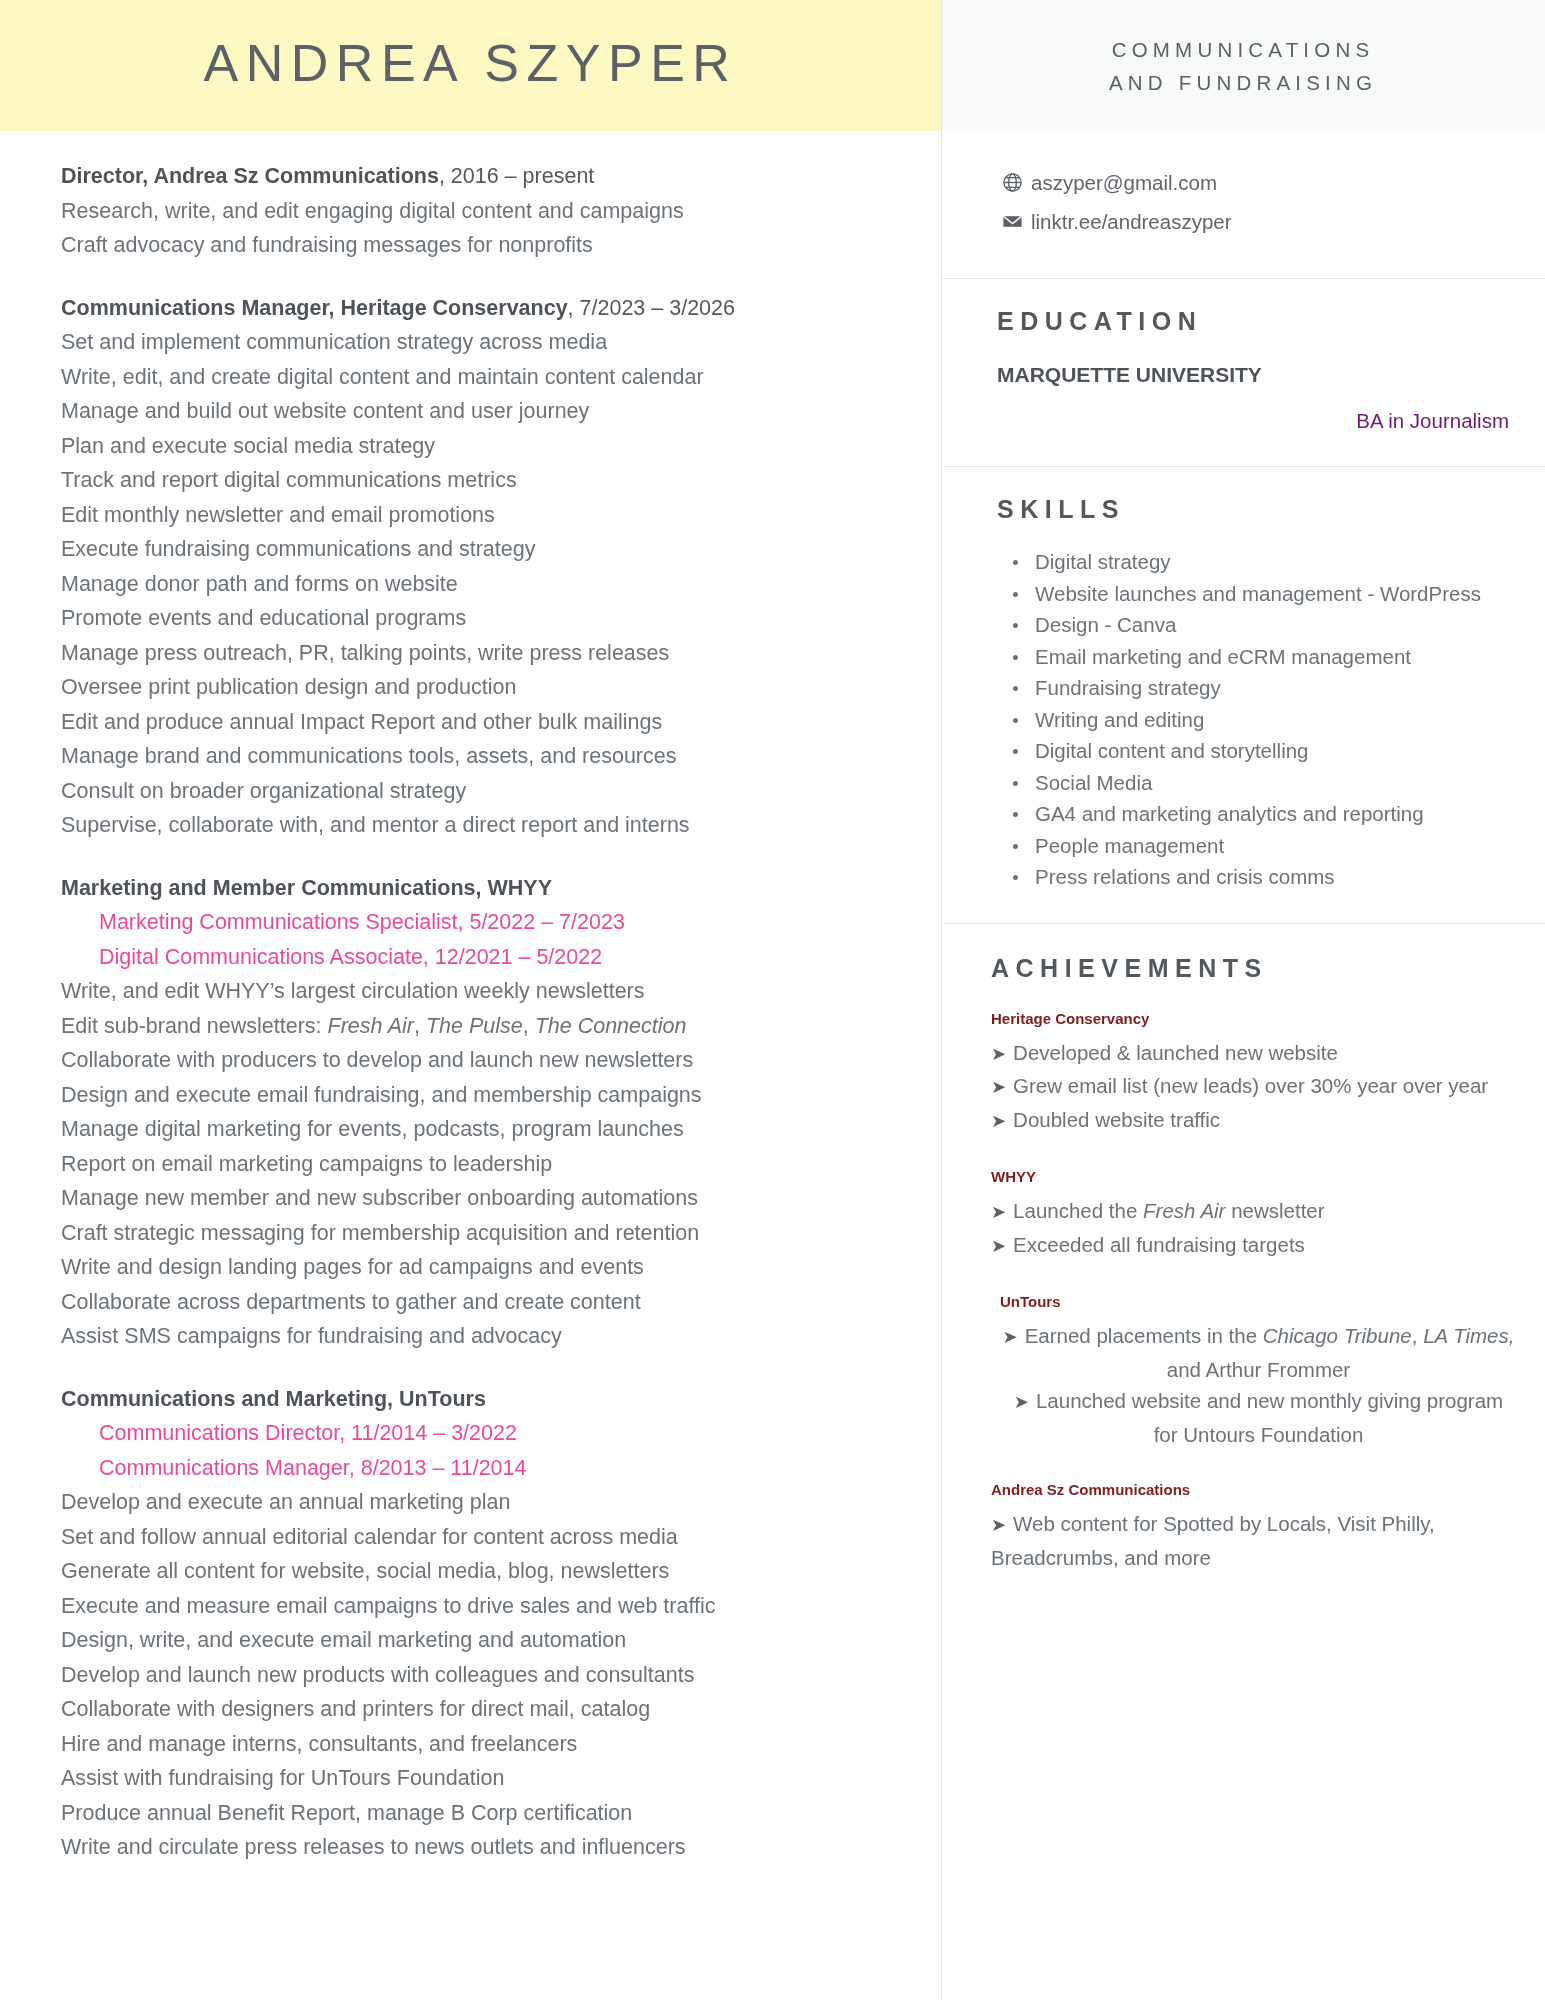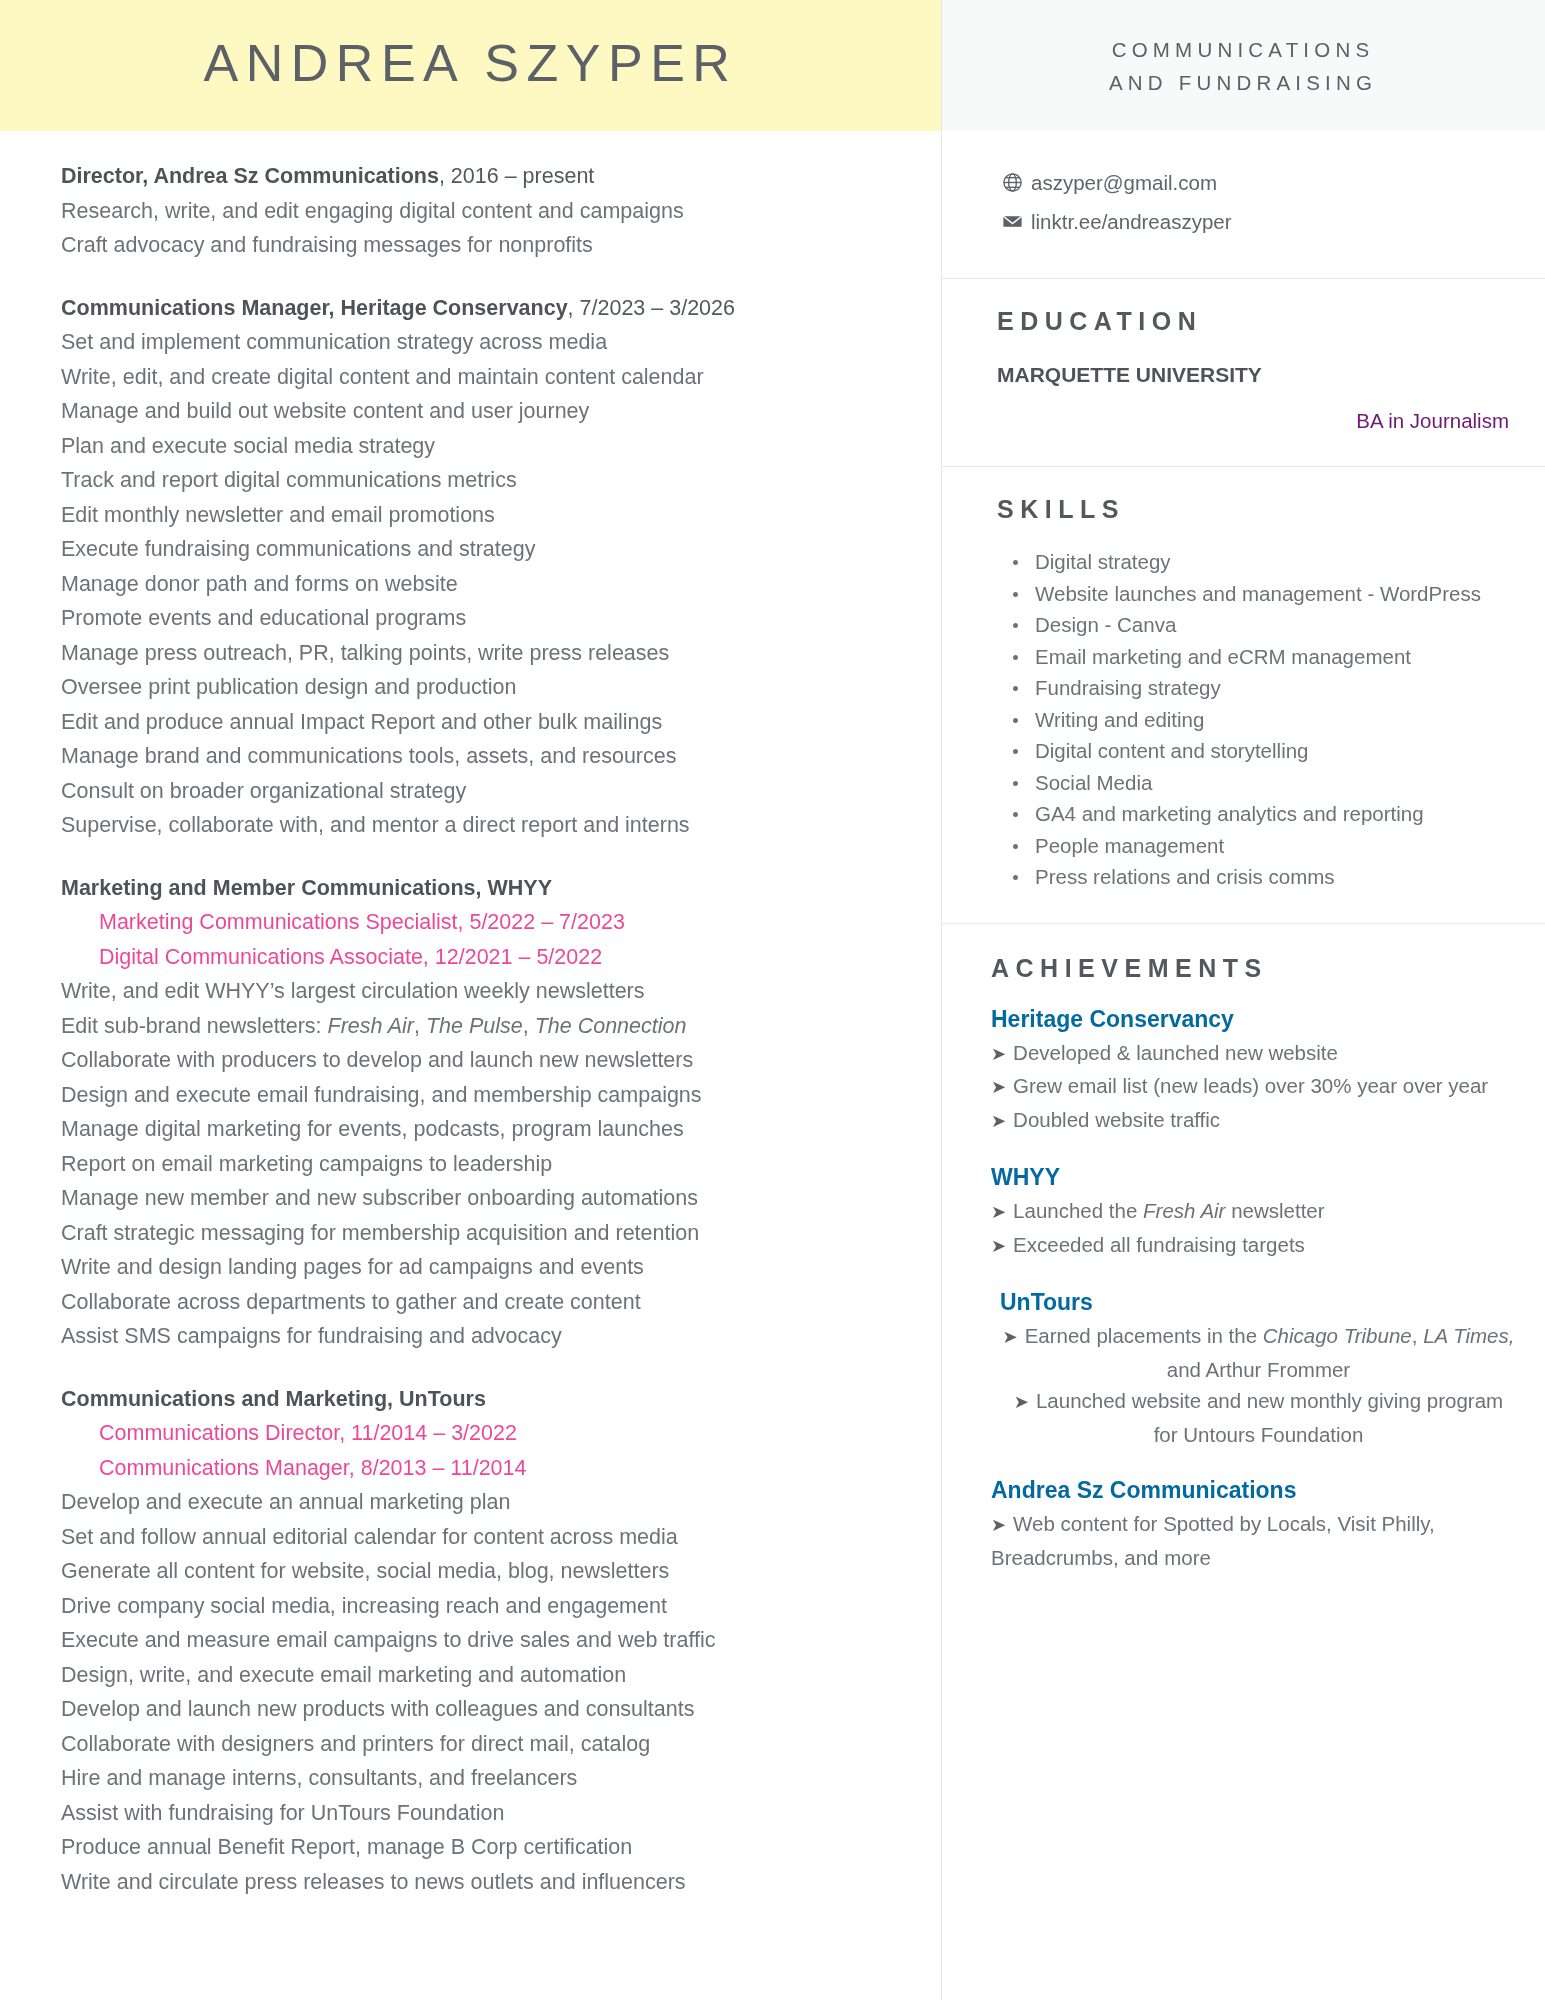--- a/index.html
+++ b/index.html
@@ -197,23 +197,23 @@
     height: 5px;
     border-radius: 50%;
     background: #6b7278;
   }
 
   .ach-wrap { padding: 30px 28px 30px 50px; }
   .ach-list { margin-top: 20px; }
   .ach-group { margin-bottom: 24px; }
   .ach-group:last-child { margin-bottom: 0; }
   .ach-group-title {
-    font-size: 23px;
+    font-size: 15px;
     font-weight: 700;
-    color: #0369a1;
+    color: #7f1d1d;
     line-height: 32px;
     margin-bottom: 2px;
   }
   .ach-group-title.indent { padding-left: 9px; }
   .ach-item {
     font-size: 20.5px;
     line-height: 31.5px;
     color: #6b7278;
   }
   .ach-item .arw {
@@ -276,21 +276,20 @@
             <div class="job-line">Collaborate across departments to gather and create content</div>
             <div class="job-line">Assist SMS campaigns for fundraising and advocacy</div>
           </div>
           <div class="job-block">
             <div class="job-title"><strong>Communications and Marketing, UnTours</strong></div>
             <div class="job-sub">Communications Director, 11/2014 – 3/2022</div>
             <div class="job-sub">Communications Manager, 8/2013 – 11/2014</div>
             <div class="job-line">Develop and execute an annual marketing plan</div>
             <div class="job-line">Set and follow annual editorial calendar for content across media</div>
             <div class="job-line">Generate all content for website, social media, blog, newsletters</div>
-            <div class="job-line">Drive company social media, increasing reach and engagement</div>
             <div class="job-line">Execute and measure email campaigns to drive sales and web traffic</div>
             <div class="job-line">Design, write, and execute email marketing and automation</div>
             <div class="job-line">Develop and launch new products with colleagues and consultants</div>
             <div class="job-line">Collaborate with designers and printers for direct mail, catalog</div>
             <div class="job-line">Hire and manage interns, consultants, and freelancers</div>
             <div class="job-line">Assist with fundraising for UnTours Foundation</div>
             <div class="job-line">Produce annual Benefit Report, manage B Corp certification</div>
             <div class="job-line">Write and circulate press releases to news outlets and influencers</div>
           </div>
         </div>

